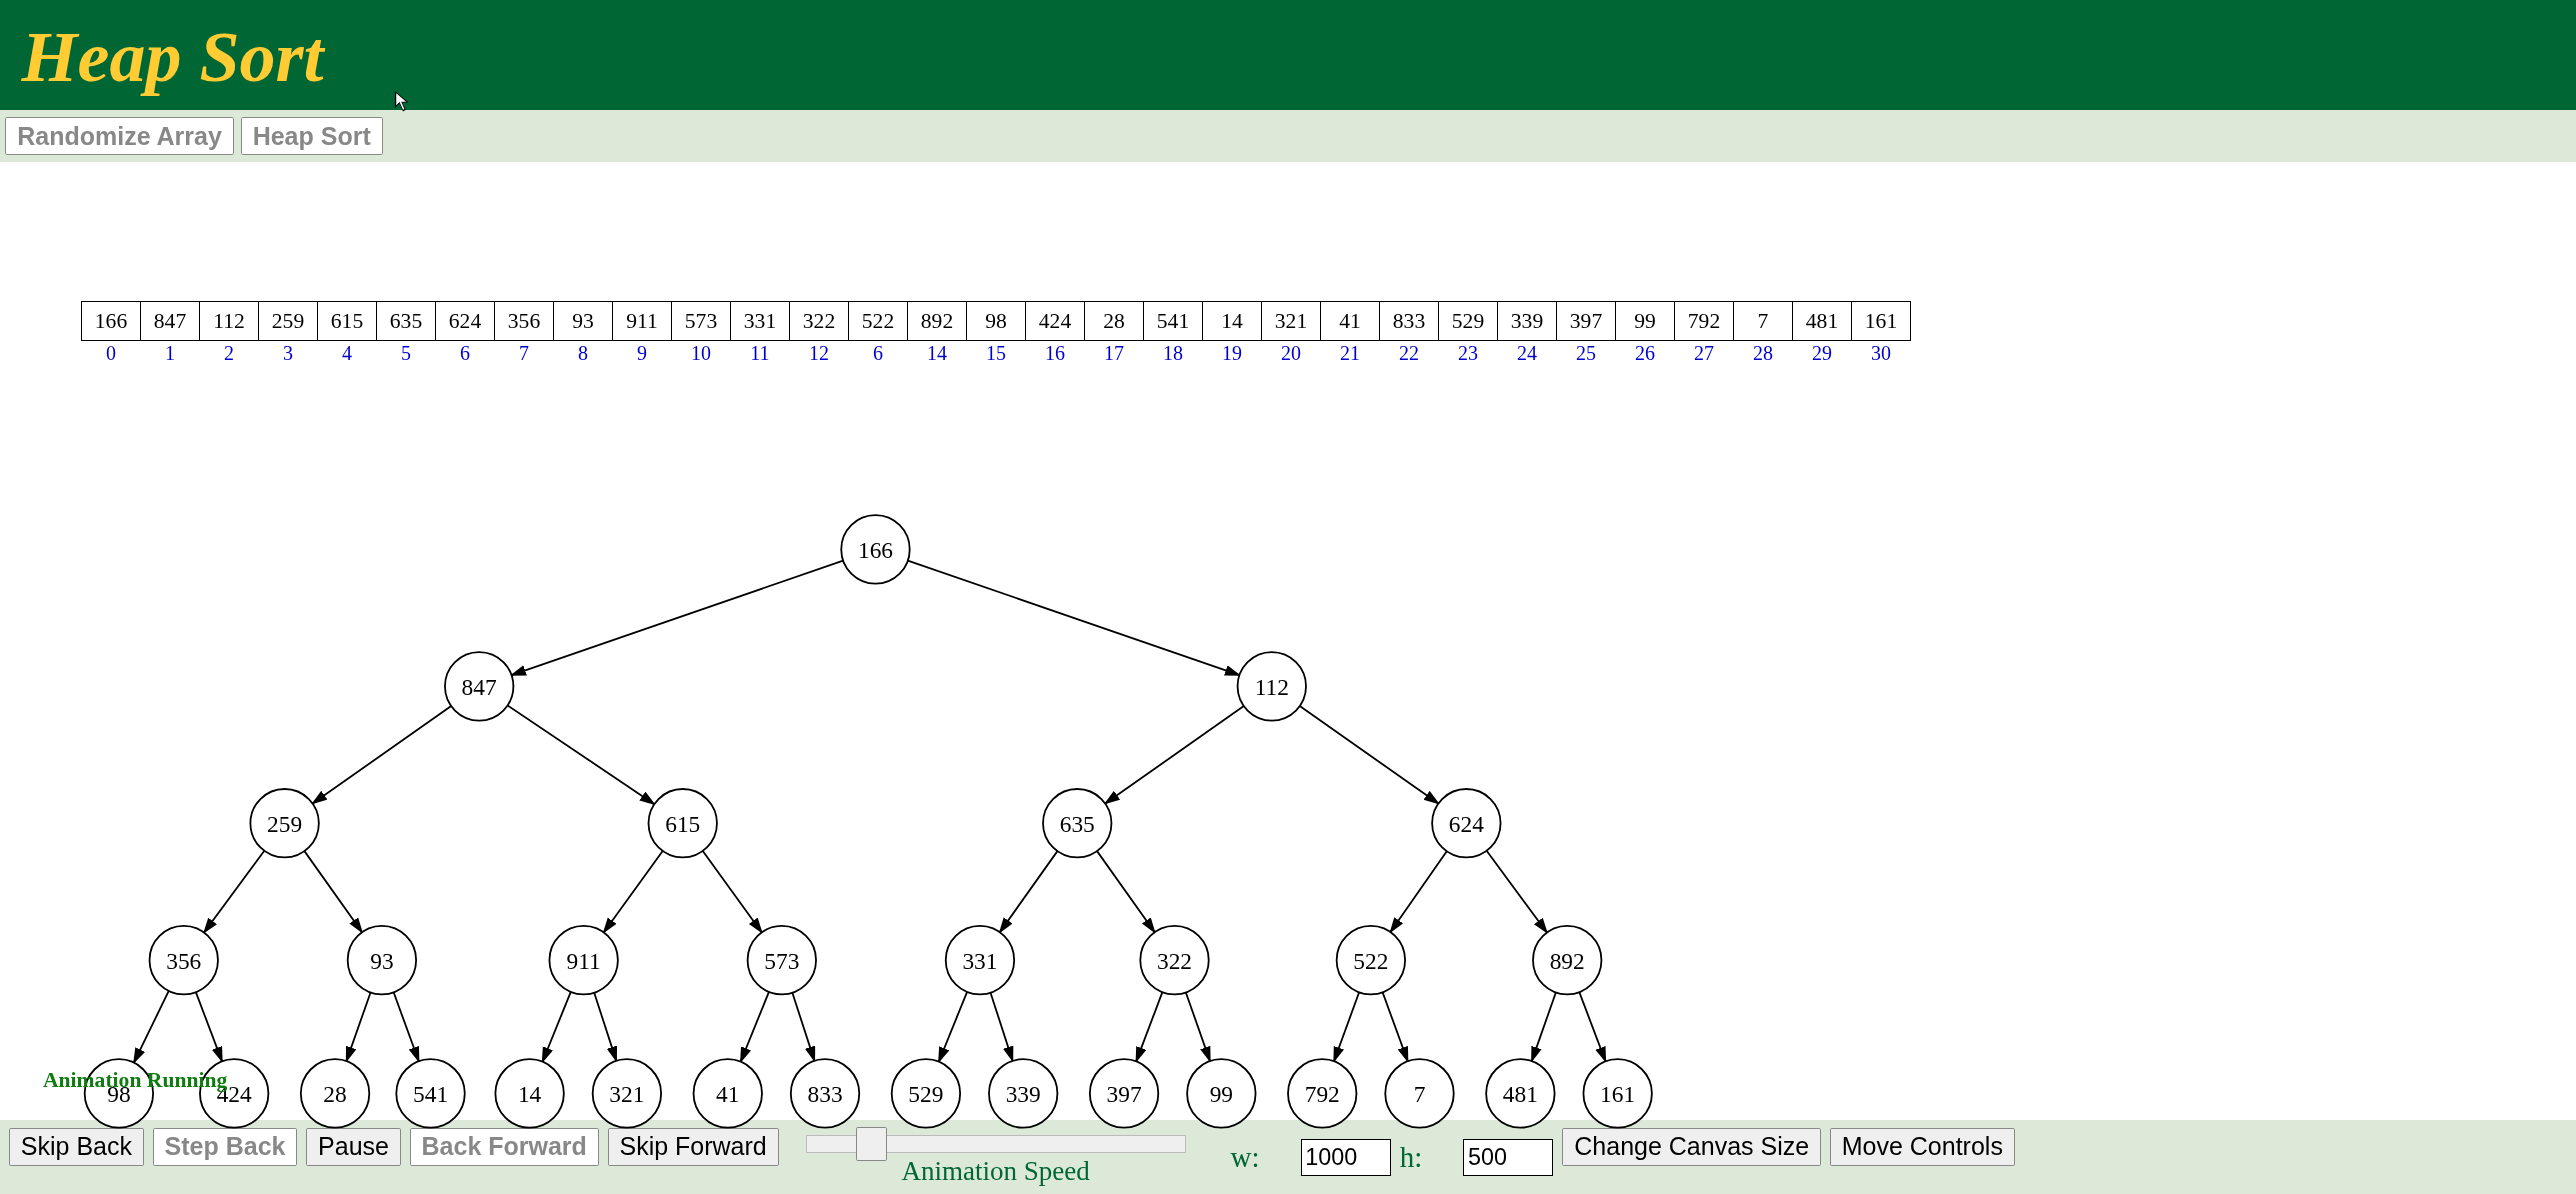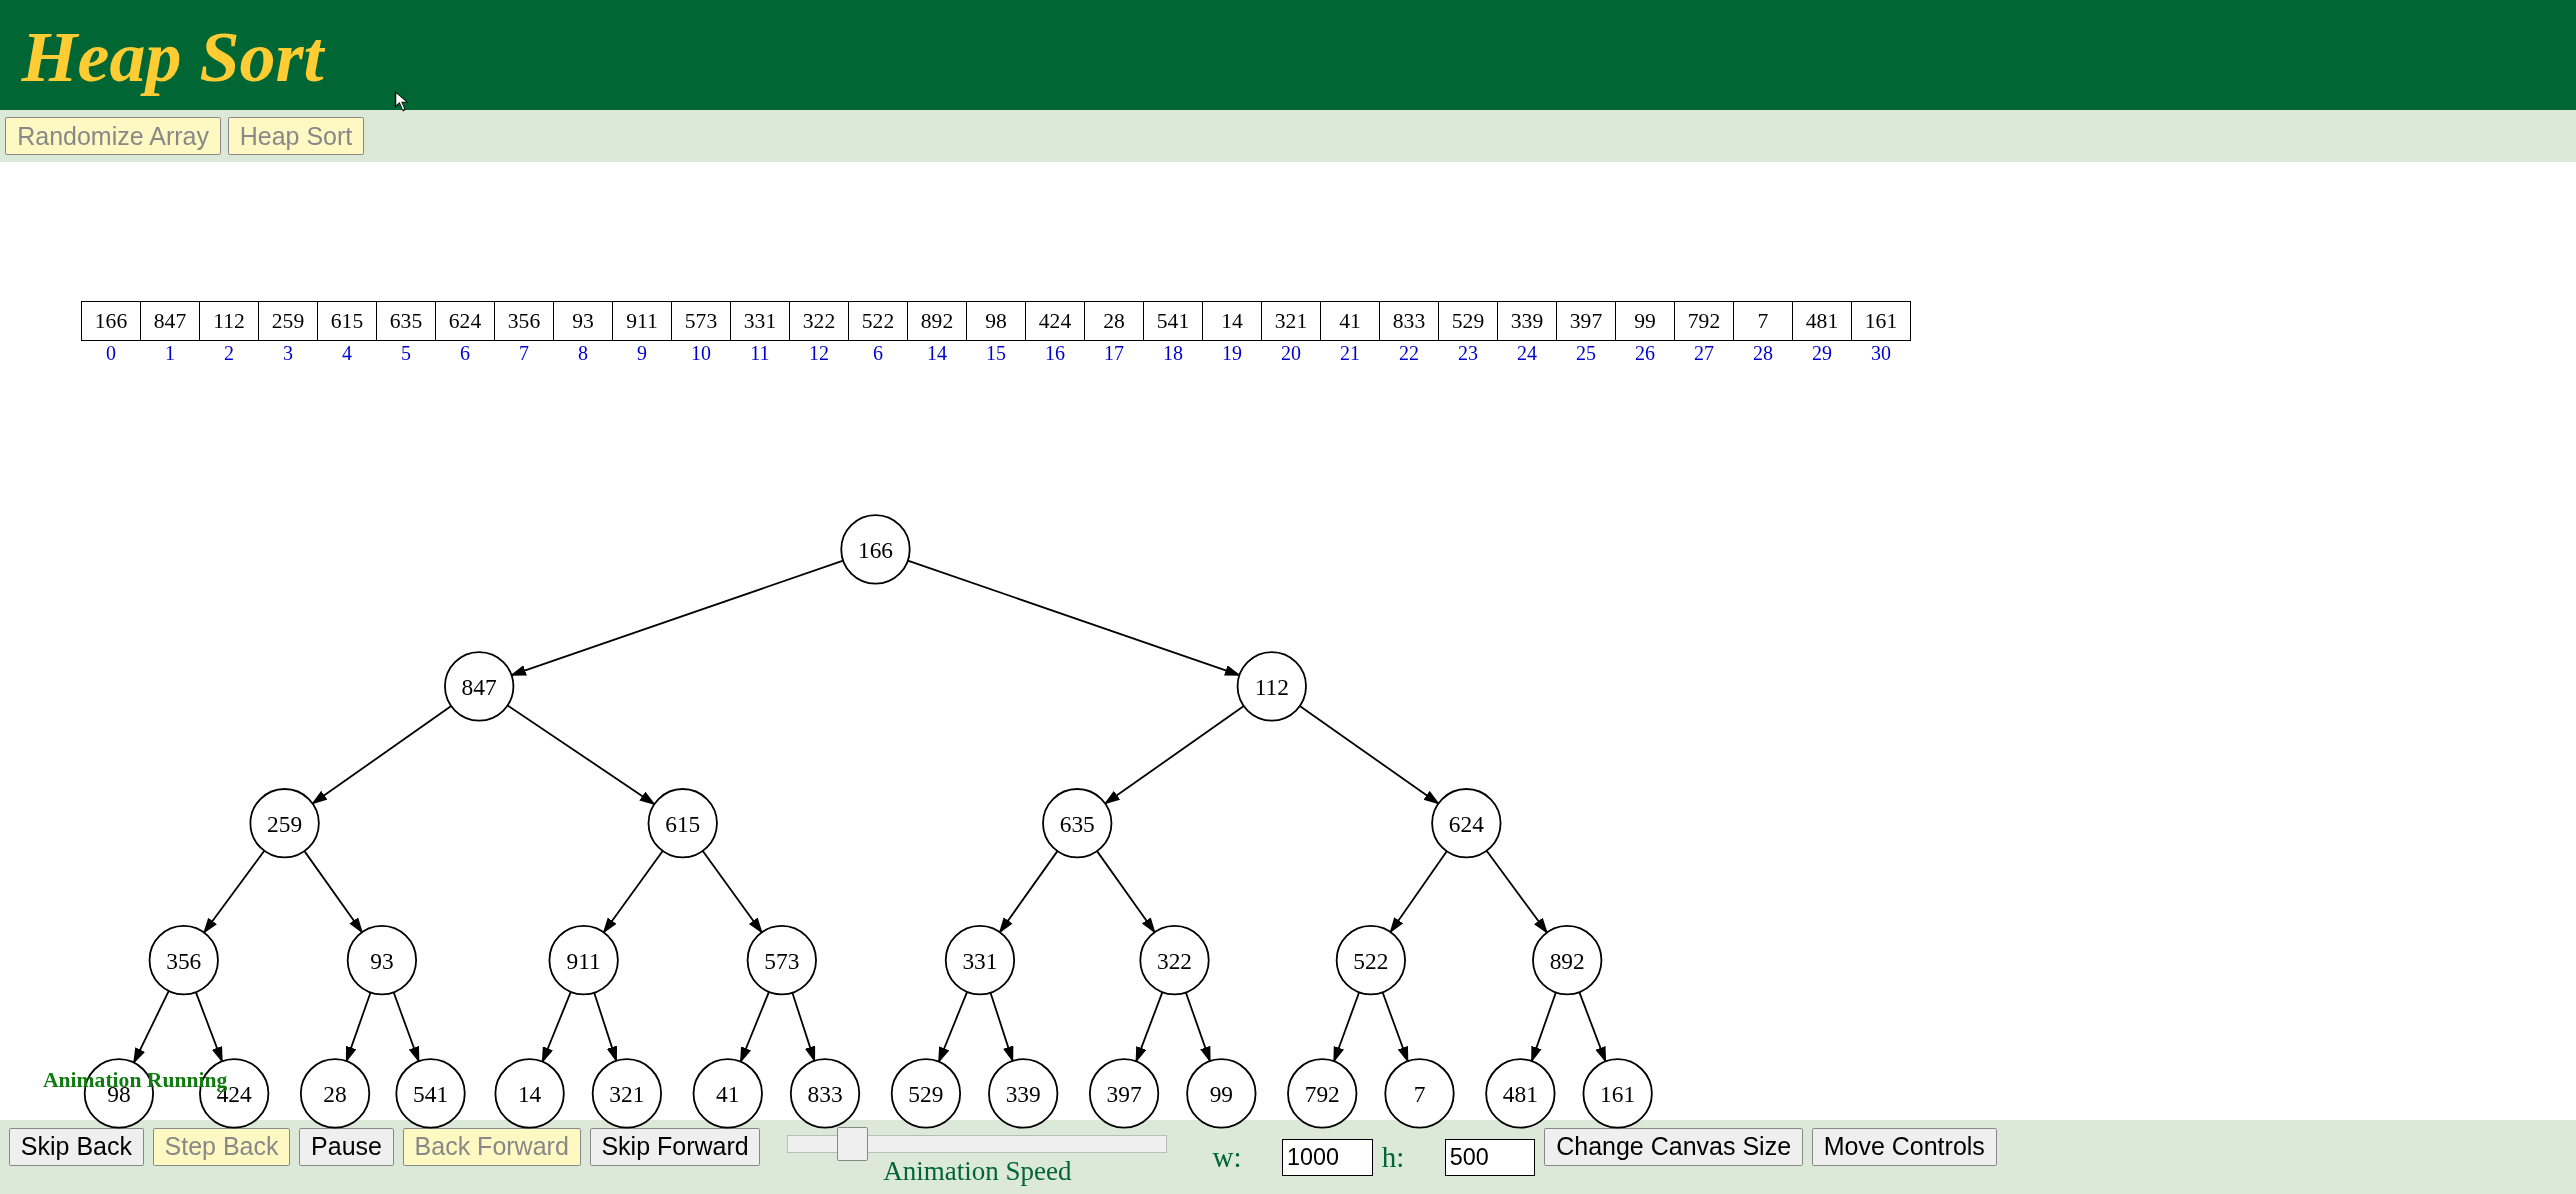--- a/index.html
+++ b/index.html
@@ -28,21 +28,22 @@
     font-family:Arial, Helvetica, sans-serif;
     background:#efefef;
     border:0.9px solid #888;
     padding:3.6px 10.8px;
     font-size:25px;
     color:#000;
     border-radius:1.8px;
   }
   .btn:disabled, .btn.disabled {
     color:#888;
-    background:#fef9c3;
+    background:#ffffff;
+    font-weight:bold;
   }
 
   .canvas-area {
     background:#fff;
     position:relative;
     height:958px;
     width:2576px;
   }
 
   

